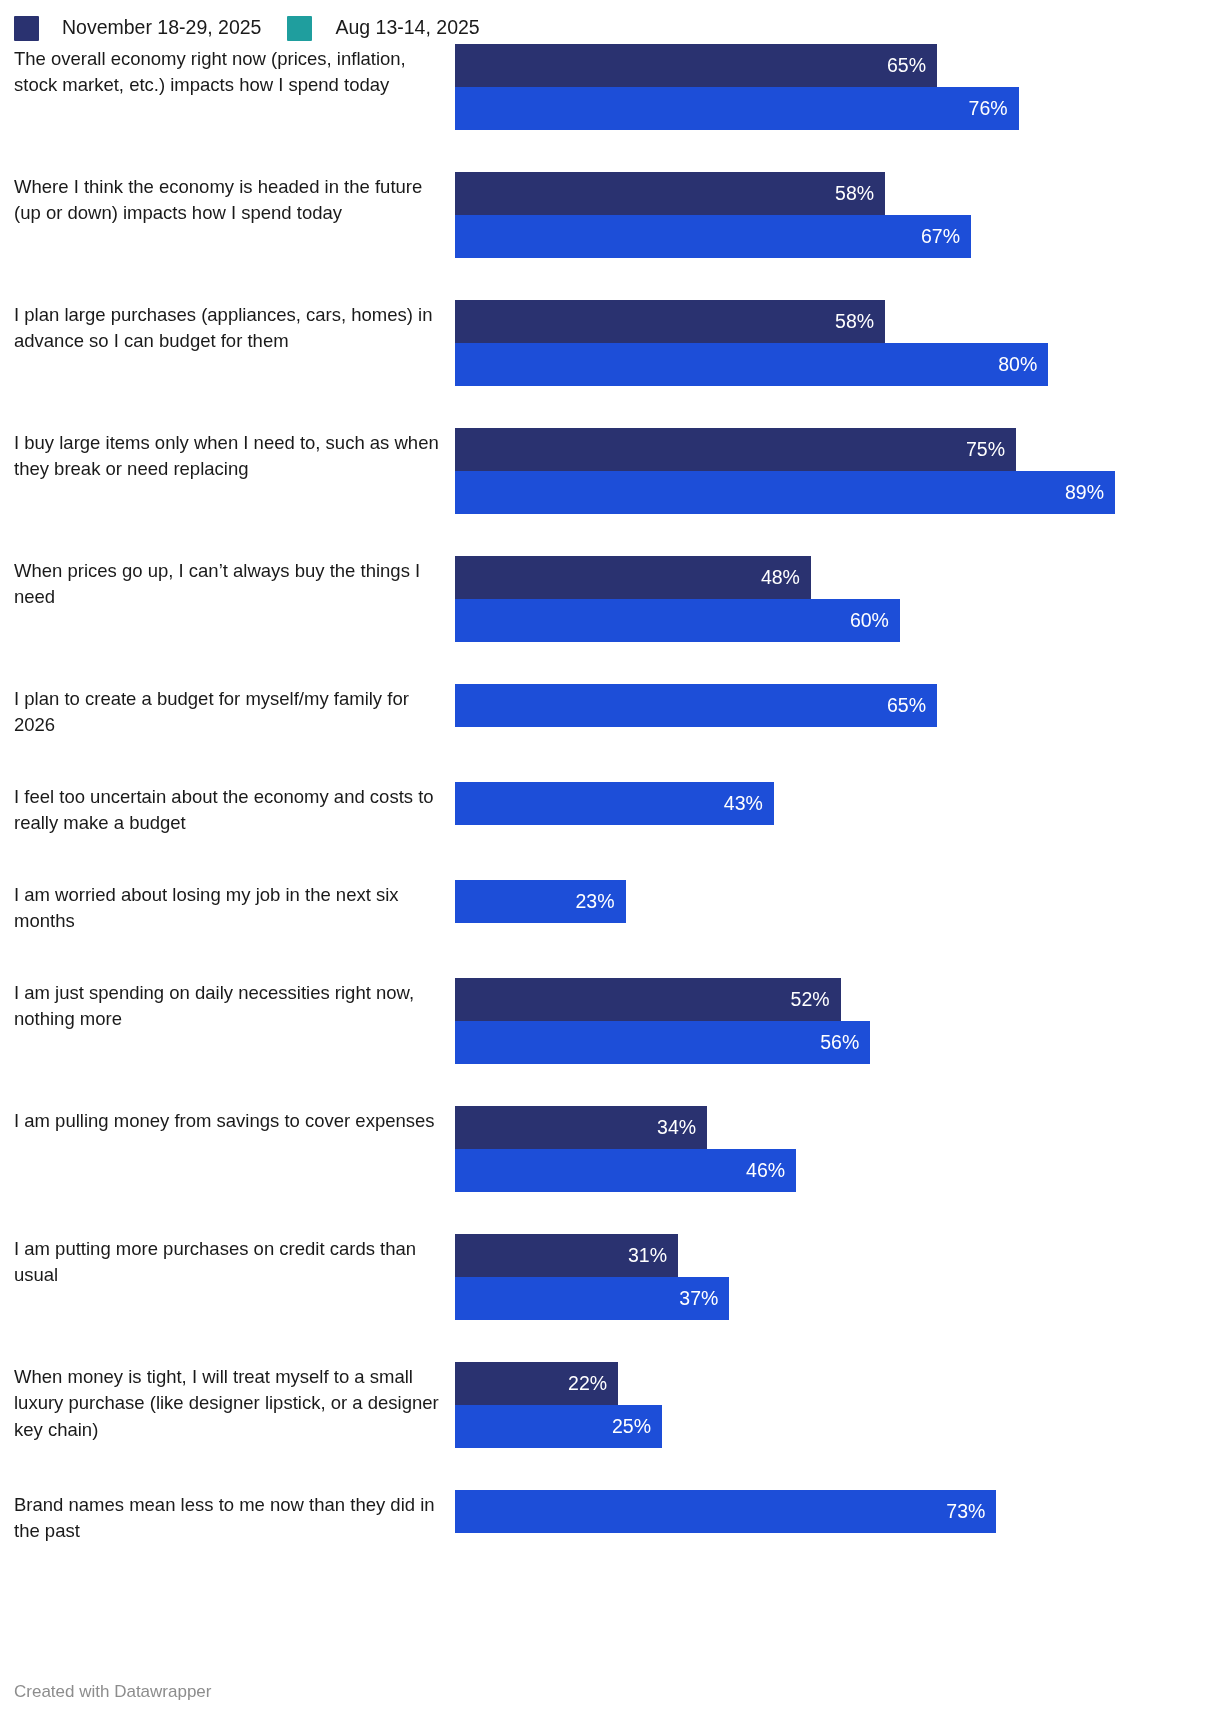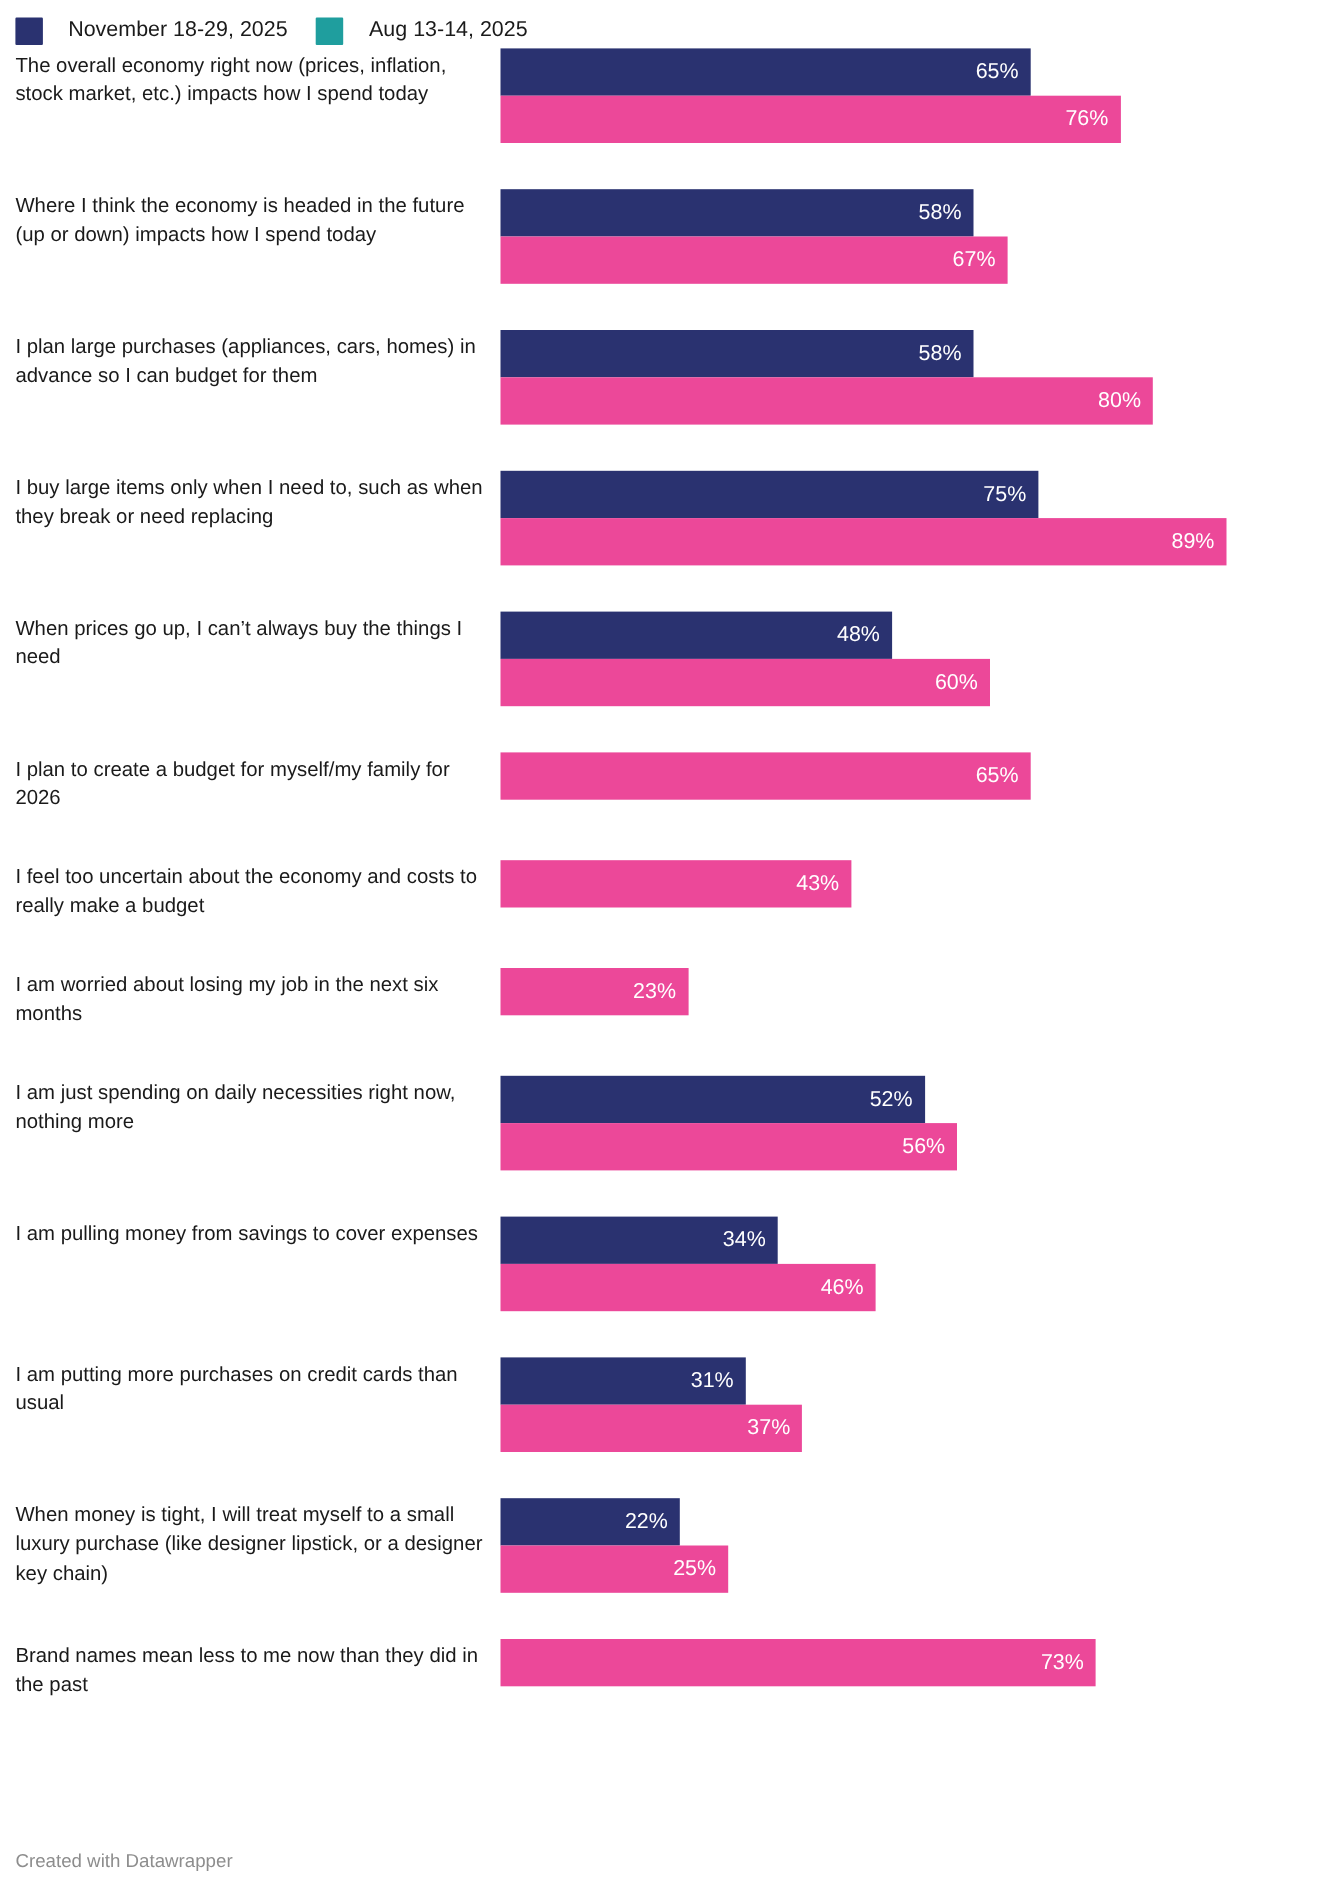--- a/index.html
+++ b/index.html
@@ -71,21 +71,21 @@
     display: flex;
     align-items: center;
     justify-content: flex-end;
     color: #ffffff;
     font-size: 19.5px;
     padding-right: 11px;
     white-space: nowrap;
     overflow: visible;
   }
   .bar.navy { background: #2a3270; }
-  .bar.teal { background: #ec4899; }
+  .bar.teal { background: #1d4ed8; }
   .bar-value { line-height: 1; }
 
   
   #footer {
     position: absolute;
     left: 14px;
     bottom: 14px;
     font-size: 17px;
     color: #8d8d8d;
   }
@@ -115,40 +115,40 @@
           <span class="bar-value">76%</span>
         </div>
       </div>
     </div>
     <div class="row" style="min-height: 128px;">
       <div class="row-label">Where I think the economy is headed in the future (up or down) impacts how I spend today</div>
       <div class="row-bars">
         <div class="bar navy" style="width: 430.112px;">
           <span class="bar-value">58%</span>
         </div>
-        <div class="bar teal" style="width: 461px;">
+        <div class="bar teal" style="width: 516px;">
           <span class="bar-value">67%</span>
         </div>
       </div>
     </div>
     <div class="row" style="min-height: 128px;">
       <div class="row-label">I plan large purchases (appliances, cars, homes) in advance so I can budget for them</div>
       <div class="row-bars">
         <div class="bar navy" style="width: 430.112px;">
           <span class="bar-value">58%</span>
         </div>
         <div class="bar teal" style="width: 593.258px;">
           <span class="bar-value">80%</span>
         </div>
       </div>
     </div>
     <div class="row" style="min-height: 128px;">
       <div class="row-label">I buy large items only when I need to, such as when they break or need replacing</div>
       <div class="row-bars">
-        <div class="bar navy" style="width: 489px;">
+        <div class="bar navy" style="width: 561px;">
           <span class="bar-value">75%</span>
         </div>
         <div class="bar teal" style="width: 660px;">
           <span class="bar-value">89%</span>
         </div>
       </div>
     </div>
     <div class="row" style="min-height: 128px;">
       <div class="row-label">When prices go up, I can’t always buy the things I need</div>
       <div class="row-bars">

